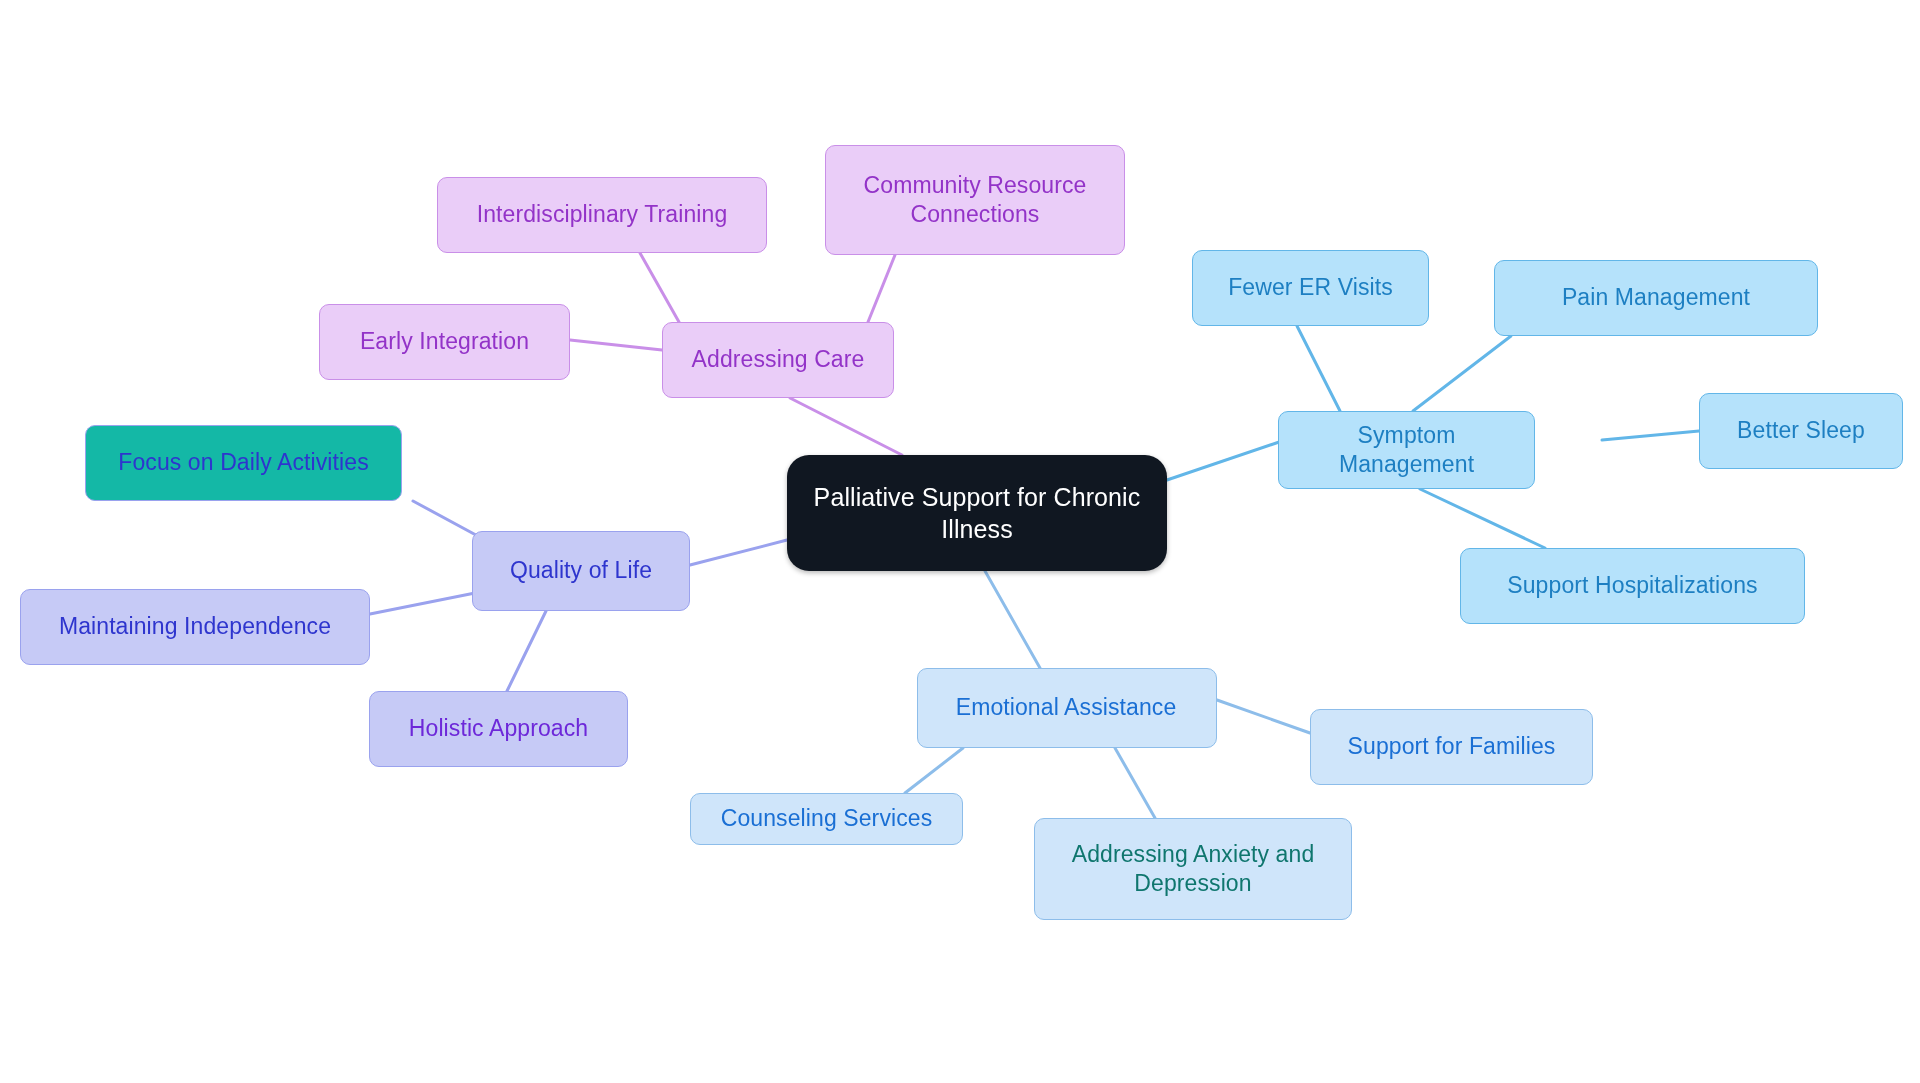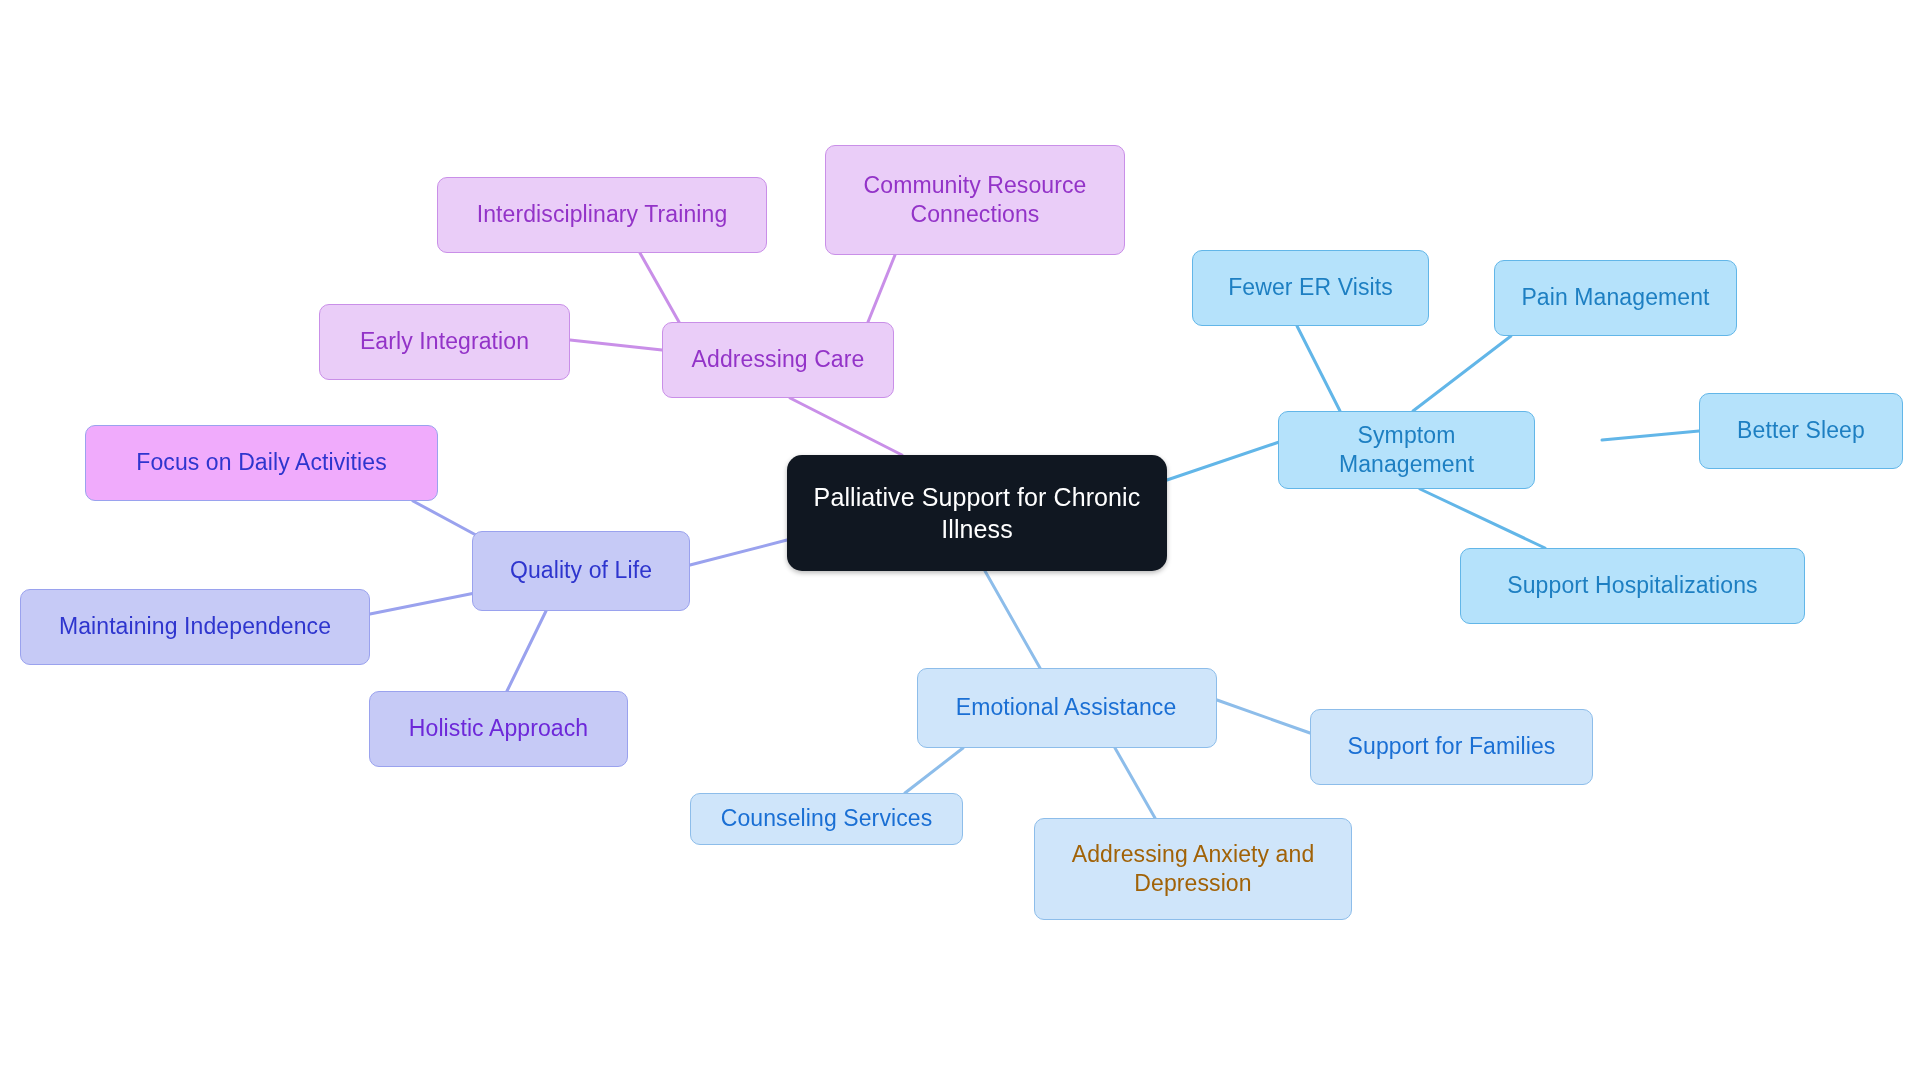--- a/index.html
+++ b/index.html
@@ -36,21 +36,21 @@
     text-align: center;
     border-style: solid;
     border-width: 1.5px;
     border-radius: 10px;
     line-height: 1.28;
     white-space: pre-line;
     padding: 0 14px;
     letter-spacing: 0.1px;
   }
   .node.root {
-    border-radius: 15px;
+    border-radius: 22px;
     border-width: 0;
     box-shadow: 0 2px 5px rgba(0,0,0,0.28);
   }
 </style>
 </head>
 <body>
 
 <div id="canvas">
   <svg id="edge-layer" viewBox="0 0 1920 1083" xmlns="http://www.w3.org/2000/svg">
       <line x1="902" y1="455" x2="790" y2="398" stroke="#C98FE8" stroke-width="3" stroke-linecap="round"></line>
@@ -73,27 +73,27 @@
     </svg>
   <div id="node-layer">
       <div class="node root" style="left: 787px; top: 455px; width: 380px; height: 116px; background: rgb(16, 23, 33); border-color: rgb(16, 23, 33); color: rgb(255, 255, 255); font-size: 25px;">Palliative Support for Chronic
 Illness</div>
       <div class="node" style="left: 662px; top: 322px; width: 232px; height: 76px; background: rgb(234, 205, 248); border-color: rgb(201, 143, 232); color: rgb(147, 51, 200); font-size: 23px;">Addressing Care</div>
       <div class="node" style="left: 437px; top: 177px; width: 330px; height: 76px; background: rgb(234, 205, 248); border-color: rgb(201, 143, 232); color: rgb(147, 51, 200); font-size: 23px;">Interdisciplinary Training</div>
       <div class="node" style="left: 825px; top: 145px; width: 300px; height: 110px; background: rgb(234, 205, 248); border-color: rgb(201, 143, 232); color: rgb(147, 51, 200); font-size: 23px;">Community Resource
 Connections</div>
       <div class="node" style="left: 319px; top: 304px; width: 251px; height: 76px; background: rgb(234, 205, 248); border-color: rgb(201, 143, 232); color: rgb(147, 51, 200); font-size: 23px;">Early Integration</div>
       <div class="node" style="left: 472px; top: 531px; width: 218px; height: 80px; background: rgb(198, 202, 246); border-color: rgb(154, 162, 238); color: rgb(46, 53, 206); font-size: 23px;">Quality of Life</div>
-      <div class="node" style="left: 85px; top: 425px; width: 353px; height: 76px; background: #f0abfc; border-color: rgb(154, 162, 238); color: rgb(46, 53, 206); font-size: 23px;">Focus on Daily Activities</div>
+      <div class="node" style="left: 85px; top: 425px; width: 317px; height: 76px; background: #14b8a6; border-color: rgb(154, 162, 238); color: rgb(46, 53, 206); font-size: 23px;">Focus on Daily Activities</div>
       <div class="node" style="left: 20px; top: 589px; width: 350px; height: 76px; background: rgb(198, 202, 246); border-color: rgb(154, 162, 238); color: rgb(46, 53, 206); font-size: 23px;">Maintaining Independence</div>
       <div class="node" style="left: 369px; top: 691px; width: 259px; height: 76px; background: rgb(198, 202, 246); border-color: rgb(154, 162, 238); color: #6d28d9; font-size: 23px;">Holistic Approach</div>
       <div class="node" style="left: 1278px; top: 411px; width: 257px; height: 78px; background: rgb(181, 226, 251); border-color: rgb(98, 182, 232); color: rgb(29, 127, 194); font-size: 23px;">Symptom Management</div>
       <div class="node" style="left: 1192px; top: 250px; width: 237px; height: 76px; background: rgb(181, 226, 251); border-color: rgb(98, 182, 232); color: rgb(29, 127, 194); font-size: 23px;">Fewer ER Visits</div>
-      <div class="node" style="left: 1494px; top: 260px; width: 243px; height: 76px; background: rgb(181, 226, 251); border-color: rgb(98, 182, 232); color: rgb(29, 127, 194); font-size: 23px;">Pain Management</div>
+      <div class="node" style="left: 1494px; top: 260px; width: 324px; height: 76px; background: rgb(181, 226, 251); border-color: rgb(98, 182, 232); color: rgb(29, 127, 194); font-size: 23px;">Pain Management</div>
       <div class="node" style="left: 1699px; top: 393px; width: 204px; height: 76px; background: rgb(181, 226, 251); border-color: rgb(98, 182, 232); color: rgb(29, 127, 194); font-size: 23px;">Better Sleep</div>
       <div class="node" style="left: 1460px; top: 548px; width: 345px; height: 76px; background: rgb(181, 226, 251); border-color: rgb(98, 182, 232); color: rgb(29, 127, 194); font-size: 23px;">Support Hospitalizations</div>
       <div class="node" style="left: 917px; top: 668px; width: 300px; height: 80px; background: rgb(207, 229, 250); border-color: rgb(141, 189, 234); color: rgb(26, 111, 212); font-size: 23px; padding-left: 12px;">Emotional Assistance</div>
       <div class="node" style="left: 1310px; top: 709px; width: 283px; height: 76px; background: rgb(207, 229, 250); border-color: rgb(141, 189, 234); color: rgb(26, 111, 212); font-size: 23px;">Support for Families</div>
       <div class="node" style="left: 690px; top: 793px; width: 273px; height: 52px; background: rgb(207, 229, 250); border-color: rgb(141, 189, 234); color: rgb(26, 111, 212); font-size: 23px;">Counseling Services</div>
-      <div class="node" style="left: 1034px; top: 818px; width: 318px; height: 102px; background: rgb(207, 229, 250); border-color: rgb(141, 189, 234); color: #a16207; font-size: 23px;">Addressing Anxiety and
+      <div class="node" style="left: 1034px; top: 818px; width: 318px; height: 102px; background: rgb(207, 229, 250); border-color: rgb(141, 189, 234); color: #0f766e; font-size: 23px;">Addressing Anxiety and
 Depression</div>
     </div>
 </div>
 
 </body></html>

